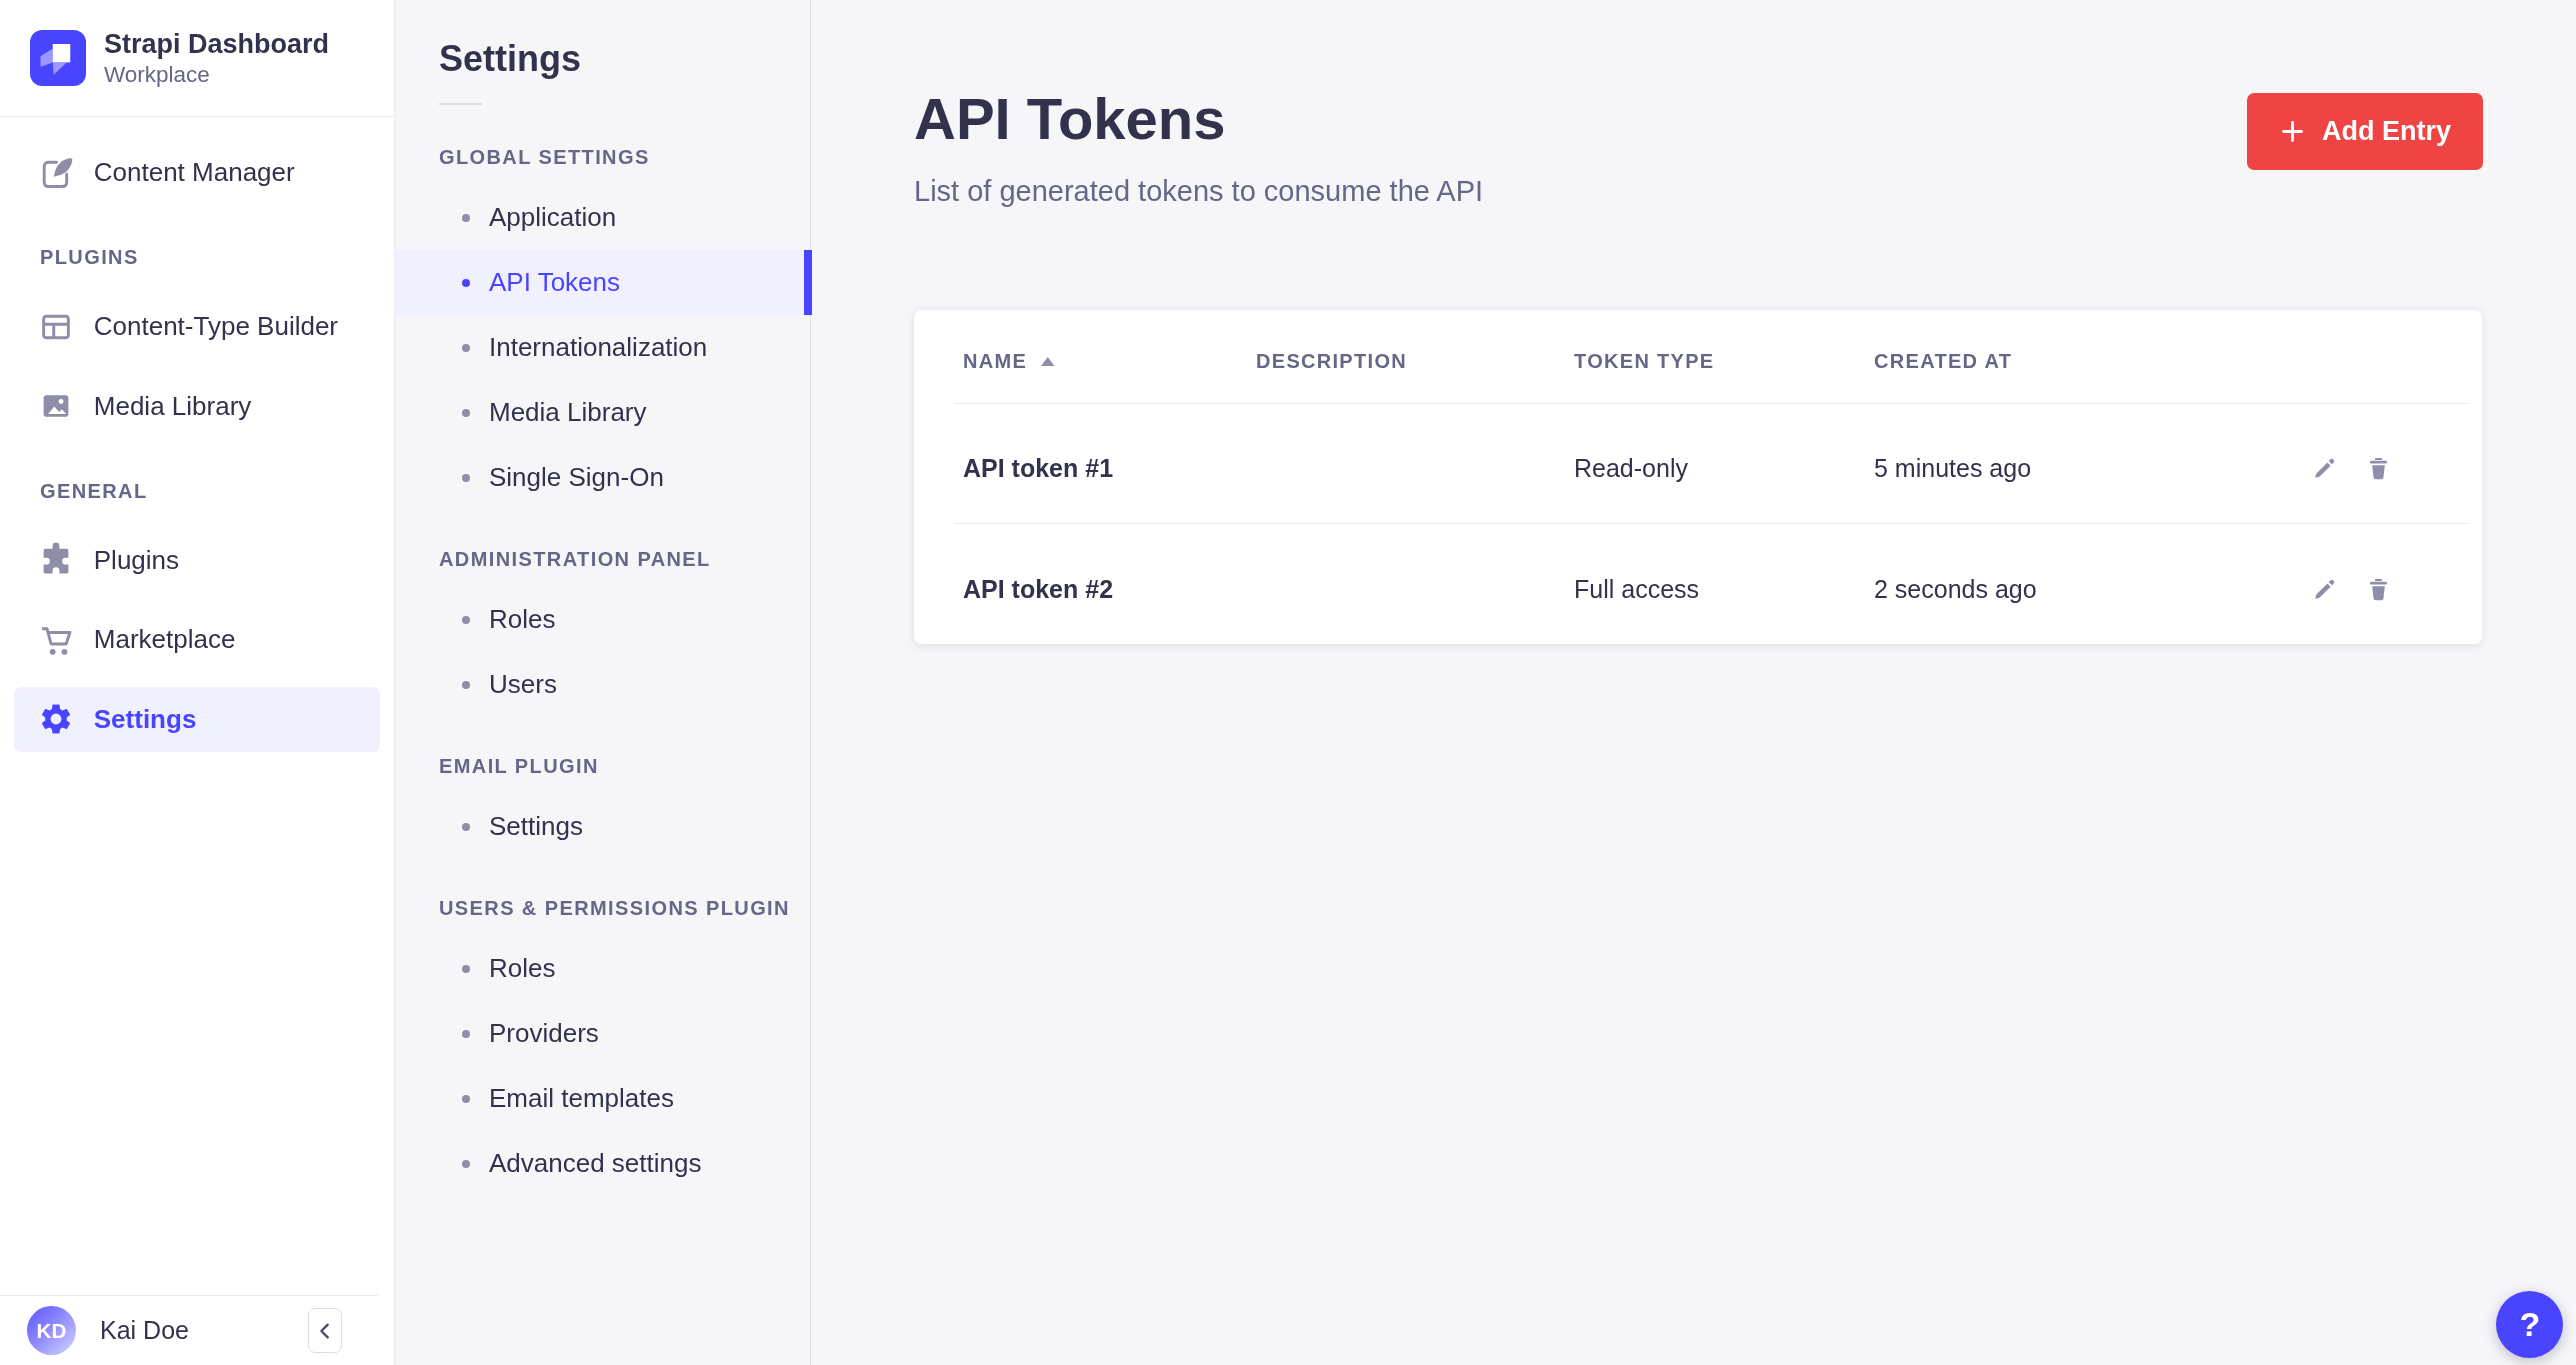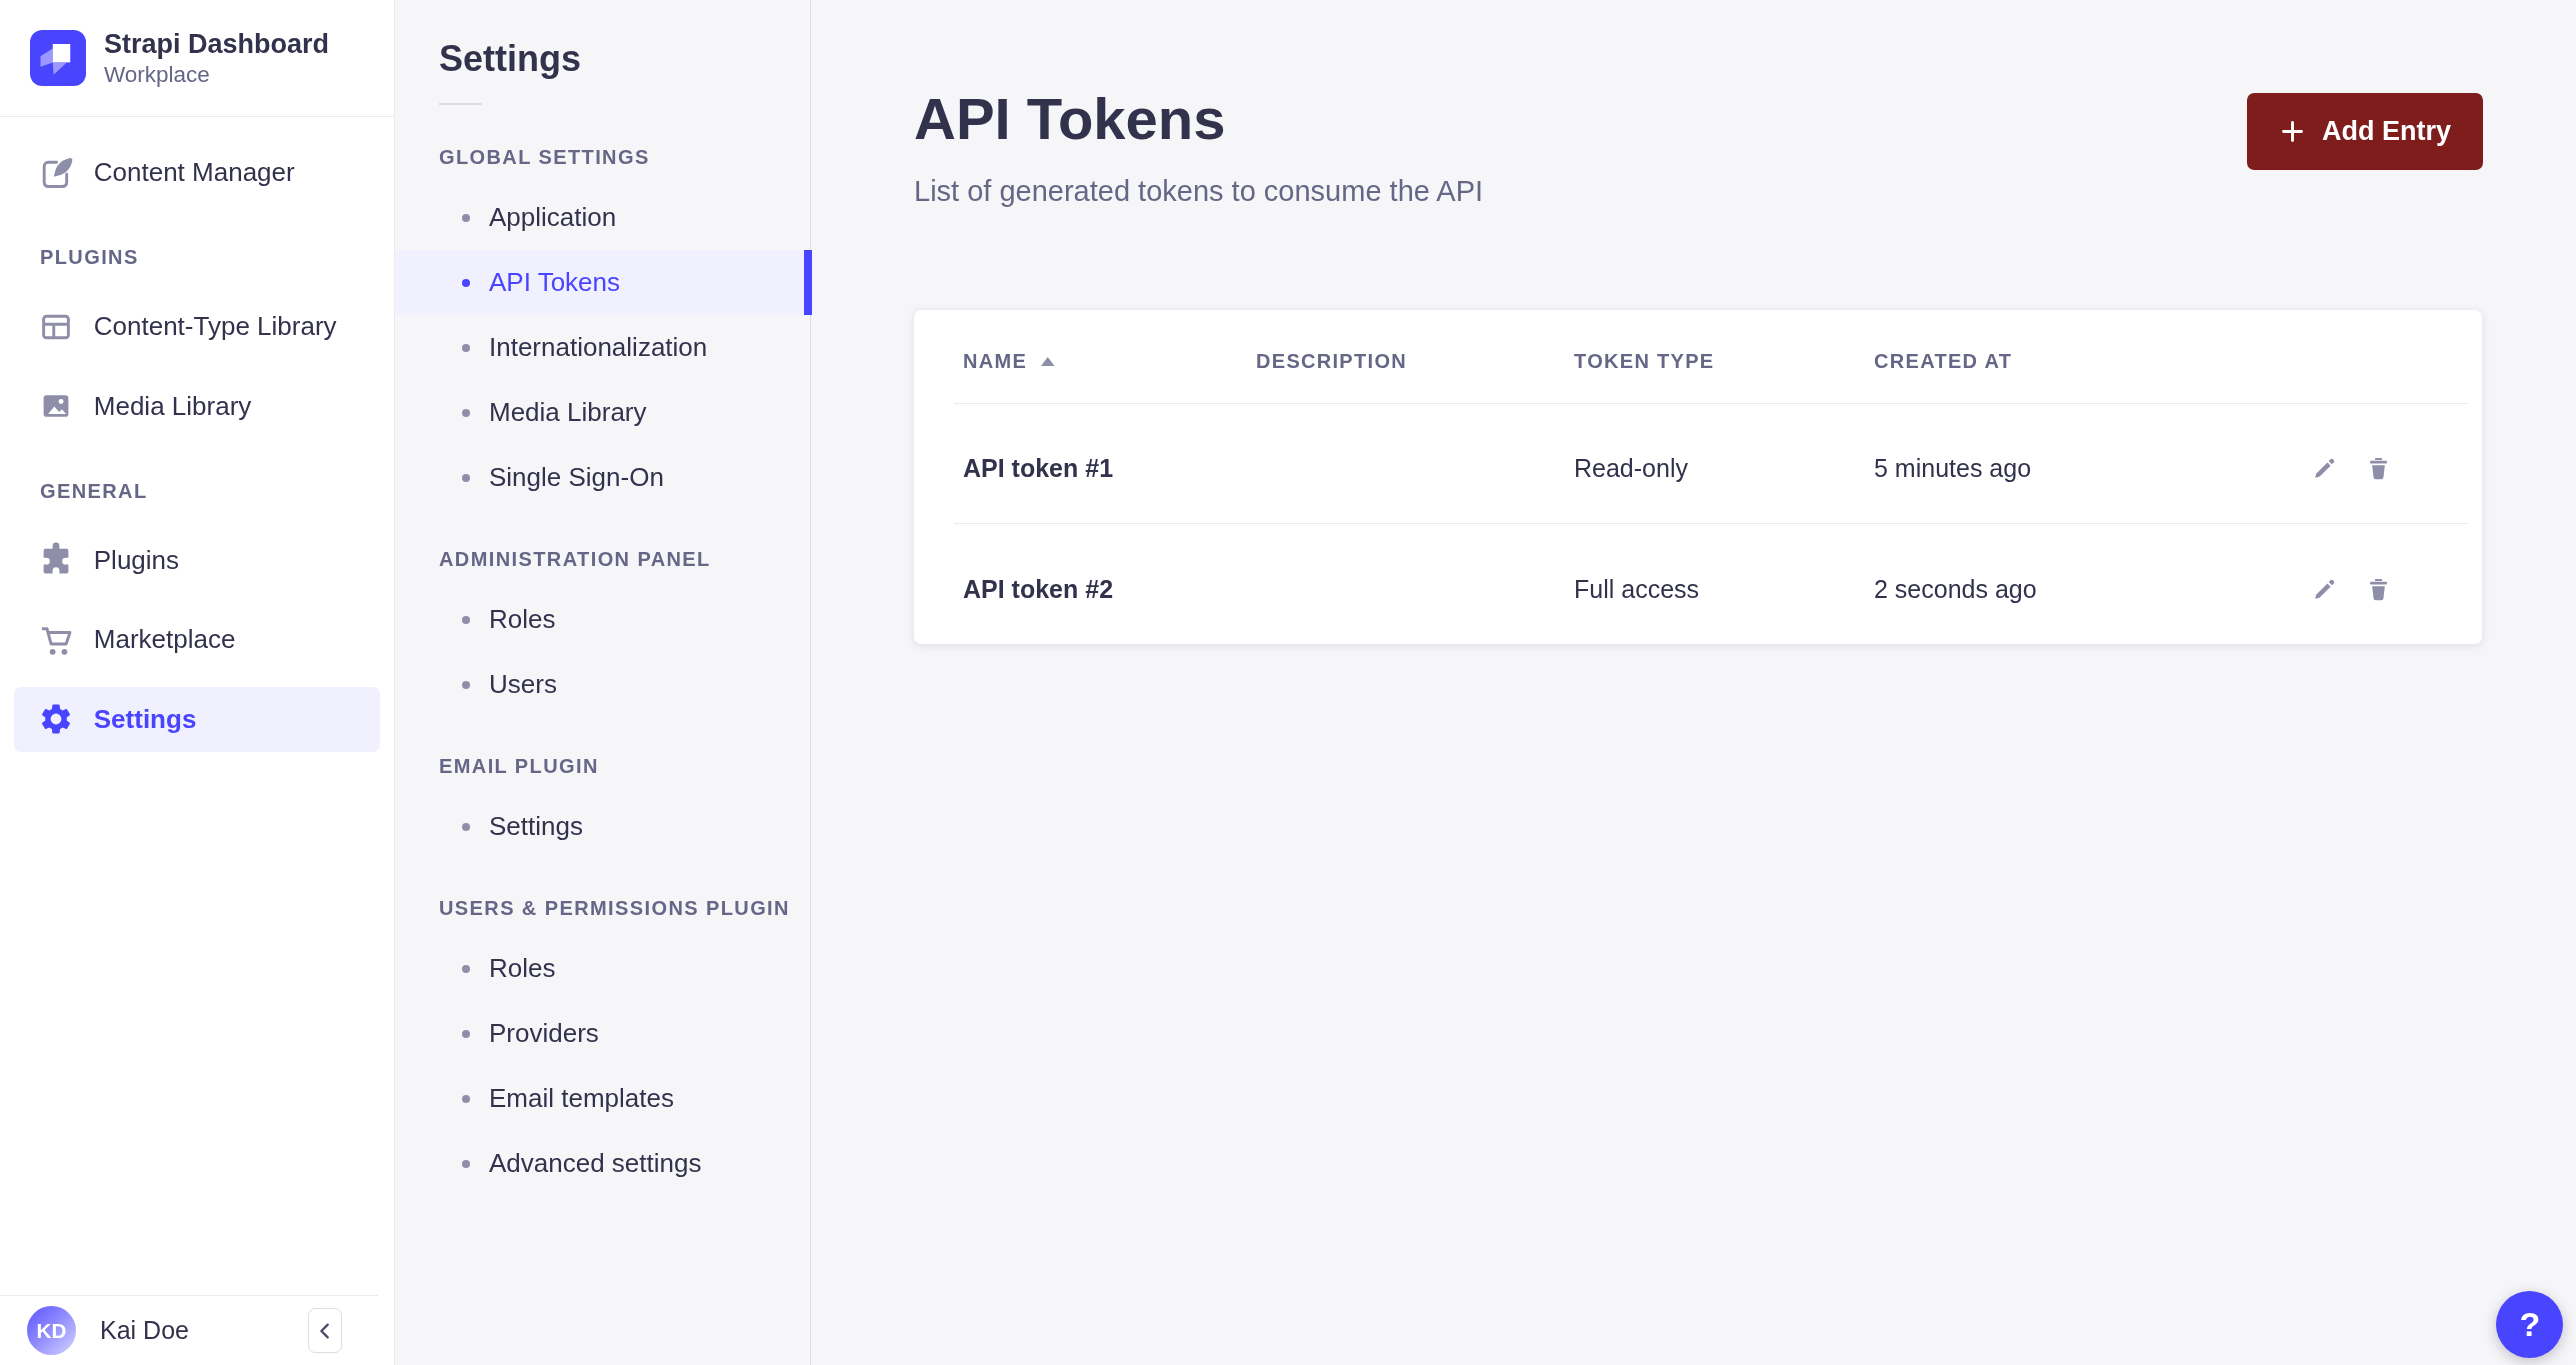--- a/index.html
+++ b/index.html
@@ -103,21 +103,21 @@
     width: 8px; background: #4945ff;
   }
 
   
   .content { flex: 1; position: relative; padding: 86px 93px 0 103px; }
   .page-title { font-size: 58px; font-weight: bold; color: #32324d; line-height: 65px; }
   .page-sub { font-size: 29px; color: #666687; margin-top: 21.6px; line-height: 36px; }
   .add-btn {
     position: absolute; top: 93px; right: 93px;
     height: 77px; padding: 0 32px;
-    background: #7f1d1d; border: none; border-radius: 7.2px;
+    background: #ef4444; border: none; border-radius: 7.2px;
     color: #ffffff; font-size: 27px; font-weight: bold;
     font-family: "Liberation Sans", sans-serif;
     display: flex; align-items: center; gap: 16px;
     cursor: pointer;
   }
 
   .card {
     margin-top: 101px;
     width: 1568px;
     background: #ffffff;
@@ -181,21 +181,21 @@
       <span>Content Manager</span>
     </div>
 
     <div class="nav-section-header">PLUGINS</div>
 
     <div class="nav-item">
       <svg class="icn" viewBox="0 0 32 32" fill="none">
         <rect x="5" y="6.5" width="22" height="19" rx="2.5" stroke="currentColor" stroke-width="2.6"></rect>
         <path d="M5 13.5h22M14 13.5v12" stroke="currentColor" stroke-width="2.6"></path>
       </svg>
-      <span>Content-Type Library</span>
+      <span>Content-Type Builder</span>
     </div>
 
     <div class="nav-item">
       <svg class="icn" viewBox="0 0 32 32">
         <rect x="5" y="6.5" width="22" height="19" rx="2.5" fill="currentColor"></rect>
         <circle cx="20.5" cy="12" r="2.2" fill="#ffffff"></circle>
         <path d="M9 23l5.5-6.5 4.3 4.8 2.4-2.4 3.8 4.1z" fill="#ffffff"></path>
       </svg>
       <span>Media Library</span>
     </div>

